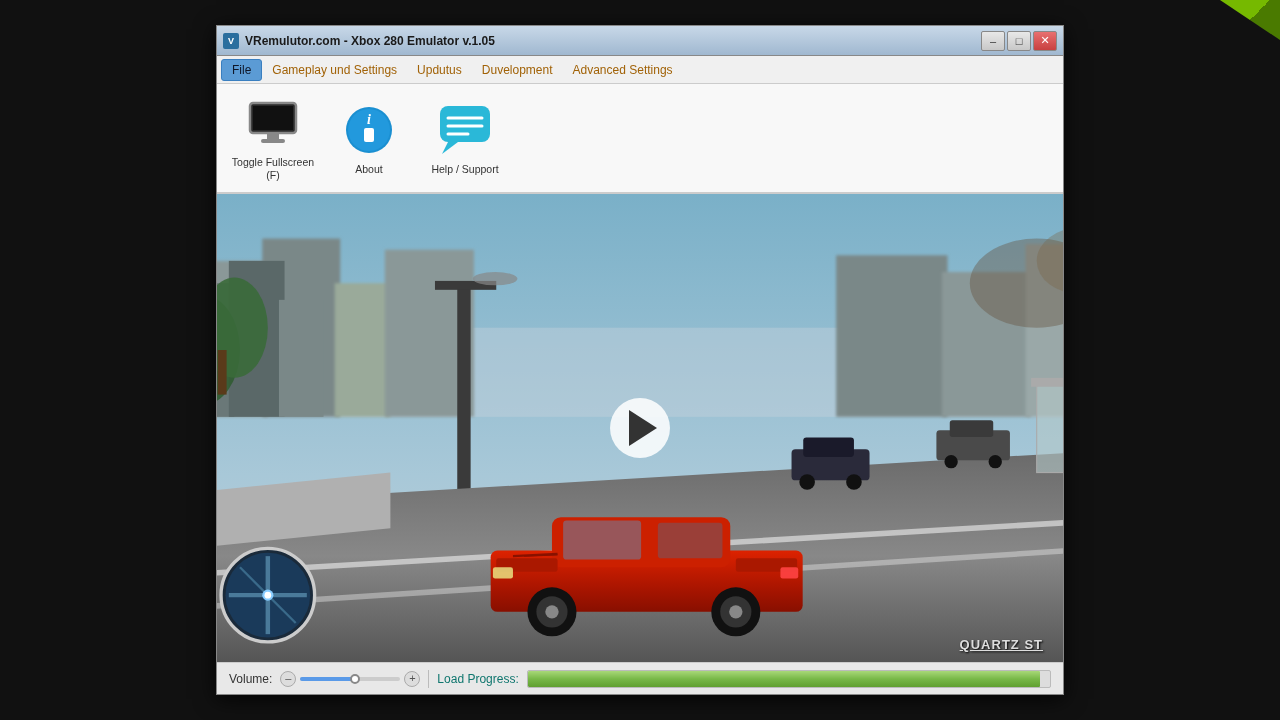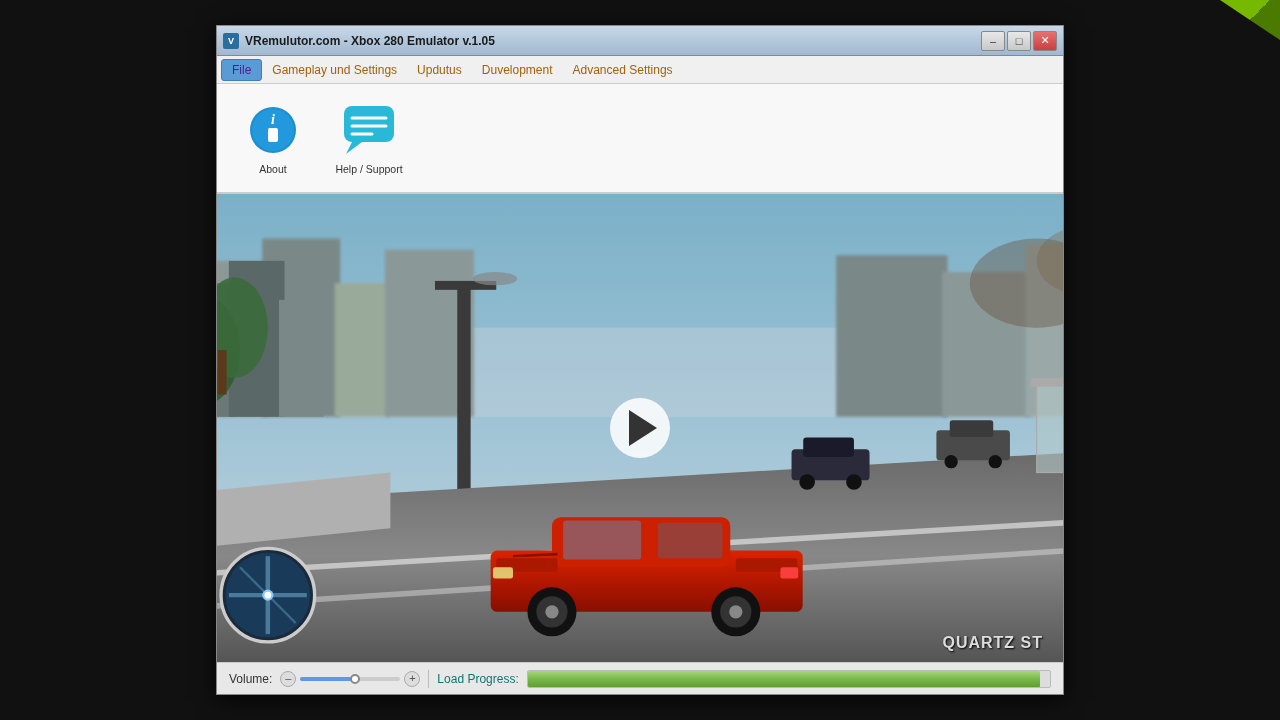--- a/index.html
+++ b/index.html
@@ -117,21 +117,21 @@
     .menu-item {
       padding: 3px 10px;
       font-size: 12px;
       color: #a16207;
       cursor: pointer;
       border-radius: 3px;
     }
 
     .menu-item.active {
       background: #5b9bd5;
-      color: #4c1d95;
+      color: #0f172a;
       border: 1px solid #3a7fc0;
     }
 
     
     .toolbar {
       height: 110px;
       background: #f8f8f8;
       border-bottom: 2px solid #ccc;
       display: flex;
       align-items: center;
@@ -200,24 +200,25 @@
       border-left: 28px solid #333;
       margin-left: 5px;
     }
 
     
     .street-label {
       position: absolute;
       bottom: 10px;
       right: 20px;
       color: #ddd;
-      font-size: 16px;
+      font-size: 13px;
       font-weight: bold;
       letter-spacing: 1px;
       text-shadow: 1px 1px 2px #000;
+      text-decoration: underline;
     }
 
     
     .status-bar {
       height: 32px;
       background: #e8e8e8;
       border-top: 1px solid #ccc;
       display: flex;
       align-items: center;
       padding: 12px 12px;
@@ -328,20 +329,34 @@
       <div class="menu-item">Gameplay und Settings</div>
       <div class="menu-item">Updutus</div>
       <div class="menu-item">Duvelopment</div>
       <div class="menu-item">Advanced Settings</div>
     </div>
 
     <div class="toolbar">
 
 
 
+      <div class="toolbar-btn">
+        <div class="toolbar-btn-icon">
+          <svg width="52" height="52" viewBox="0 0 52 52">
+
+            <rect x="3" y="6" width="46" height="30" rx="3" fill="#2a2a2a" stroke="#888" stroke-width="2.5"></rect>
+            <rect x="6" y="9" width="40" height="24" fill="#111"></rect>
+
+            <rect x="20" y="36" width="12" height="6" fill="#888"></rect>
+
+            <rect x="14" y="42" width="24" height="4" rx="2" fill="#888"></rect>
+          </svg>
+        </div>
+        <span class="toolbar-btn-label">Toggle Fullscreen (F)</span>
+      </div>
 
 
 
       <div class="toolbar-btn">
         <div class="toolbar-btn-icon">
           <svg width="52" height="52" viewBox="0 0 52 52">
             <circle cx="26" cy="26" r="23" fill="#1a8fd1"></circle>
             <circle cx="26" cy="26" r="21" fill="#2299dd"></circle>
 
             <text x="26" y="20" text-anchor="middle" fill="white" font-size="14" font-weight="bold" font-family="Georgia,serif" font-style="italic">i</text>

